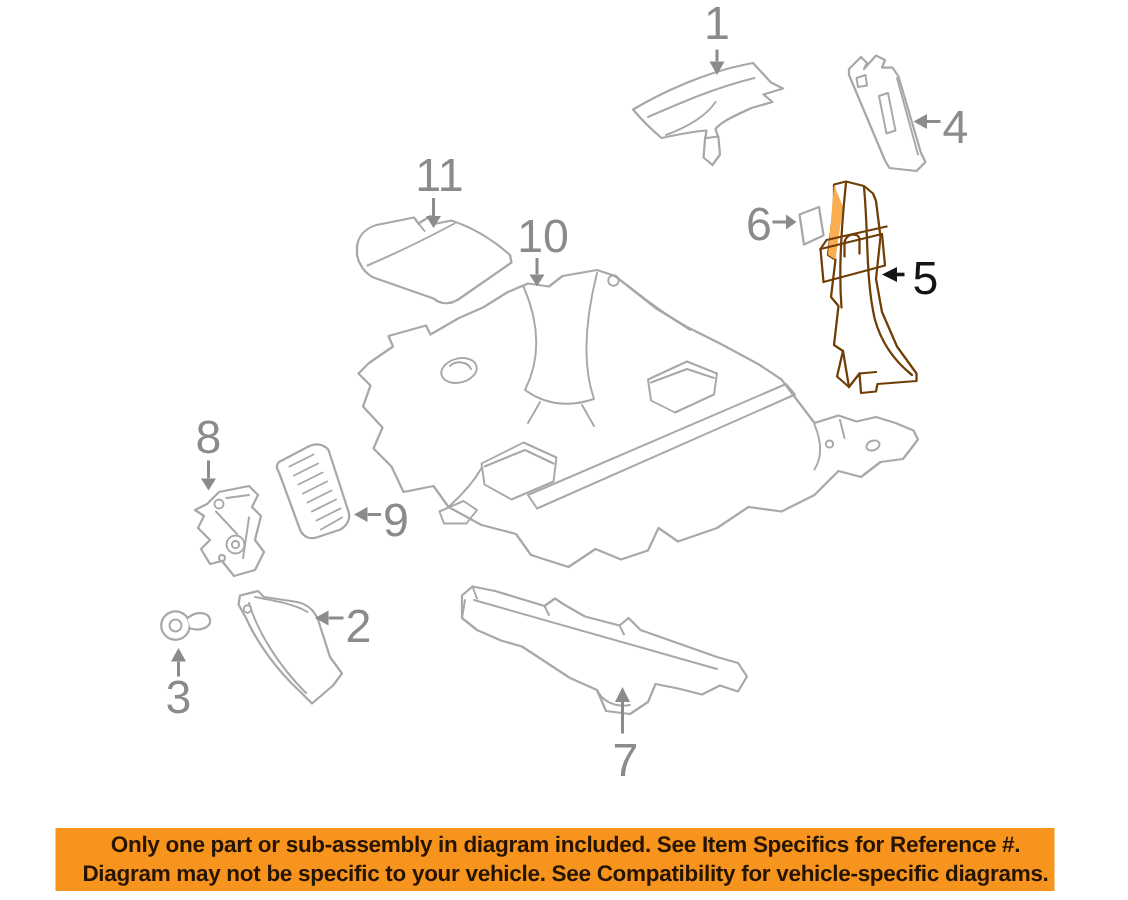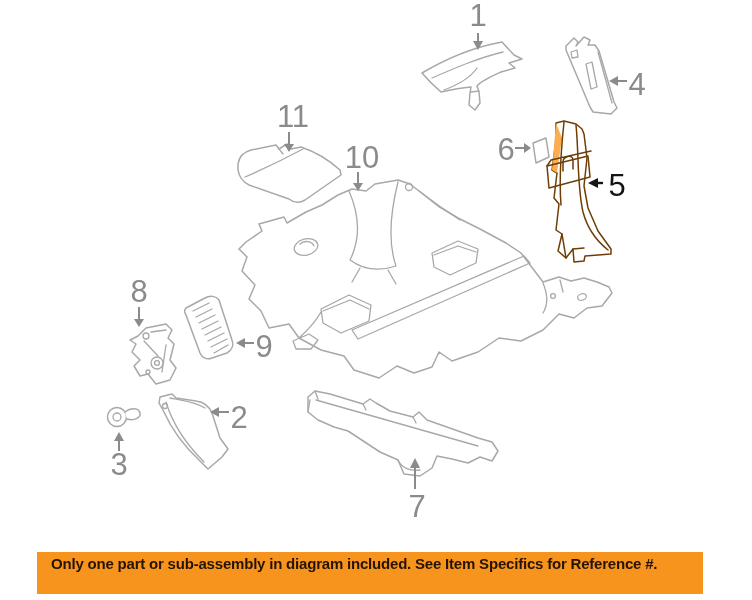--- a/index.html
+++ b/index.html
@@ -10,21 +10,21 @@
   .detail{fill:none;stroke:#a6a9a8;stroke-width:1.3;stroke-linejoin:round;stroke-linecap:round;}
   .hl-detail{fill:none;stroke:#6F3D06;stroke-width:1.5;stroke-linejoin:round;stroke-linecap:round;}
   .arrow{stroke:#8b8b8b;stroke-width:2;}
   .arrowhead{fill:#8b8b8b;stroke:none;}
   .arrow--hl{stroke:#161616;stroke-width:2.4;}
   .arrowhead--hl{fill:#161616;}
   .lbl{font-family:"Liberation Sans", sans-serif;font-size:31px;fill:#8b8b8b;text-anchor:middle;}
   .lbl--hl{fill:#141414;}
   .banner{position:absolute;left:37px;top:552px;width:666px;height:42px;background:#F7941D;
           color:#261403;font-weight:bold;font-size:15px;line-height:19px;letter-spacing:-0.2px;
-          padding:2px 0 0 14px;box-sizing:border-box;white-space:nowrap;}
+          padding:2px 0 0 14px;box-sizing:border-box;white-space:nowrap;text-align:center;}
 </style>
 </head>
 <body>
 
 <div class="stage">
   <svg width="752" height="552" viewBox="0 0 752 552">
 
     <g>
       <path class="lineart" d="M238,164 C239,157 244,152 251,150 L276,145 L279,149 L287,144 L291,149 L301,147
            C316,152 330,161 340,170 L341,175 L305,200 C300,203 294,203 289,199
@@ -184,14 +184,15 @@
 
     <g>
       <text class="lbl" x="417" y="517">7</text>
       <line class="arrow" x1="415" y1="489" x2="415" y2="468"></line>
       <polygon class="arrowhead" points="410,468 420,468 415,458"></polygon>
     </g>
   </svg>
 
   <div class="banner" style="background: rgb(247, 148, 29);">
     <div>Only one part or sub-assembly in diagram included. See Item Specifics for Reference #.</div>
+    <div>Diagram may not be specific to your vehicle. See Compatibility for vehicle-specific diagrams.</div>
   </div>
 </div>
 
 </body></html>

